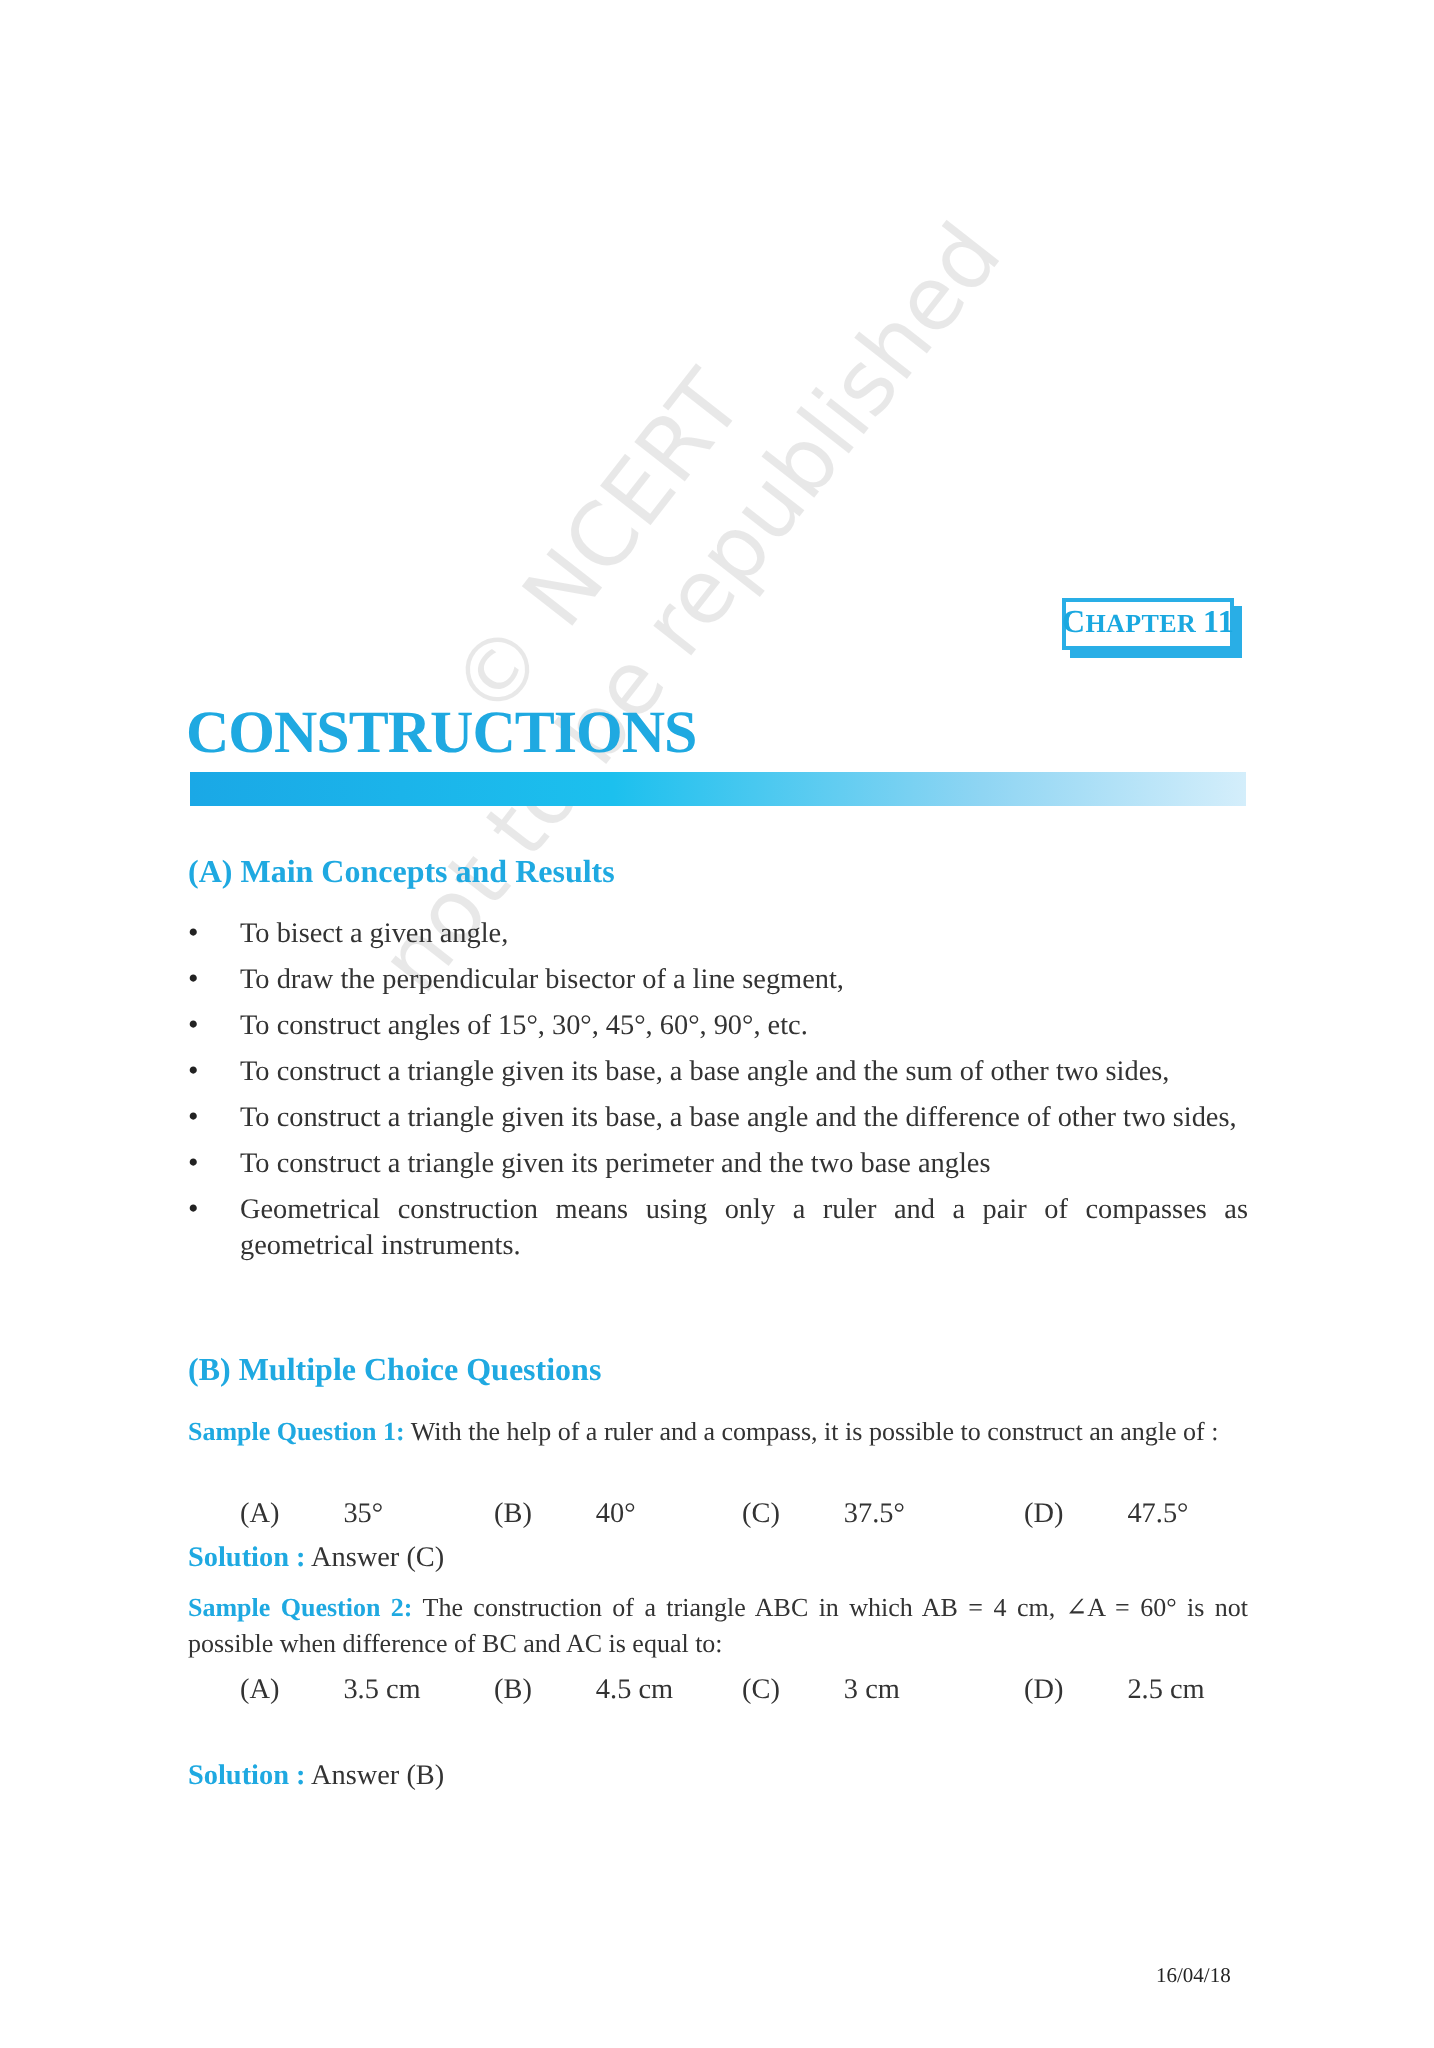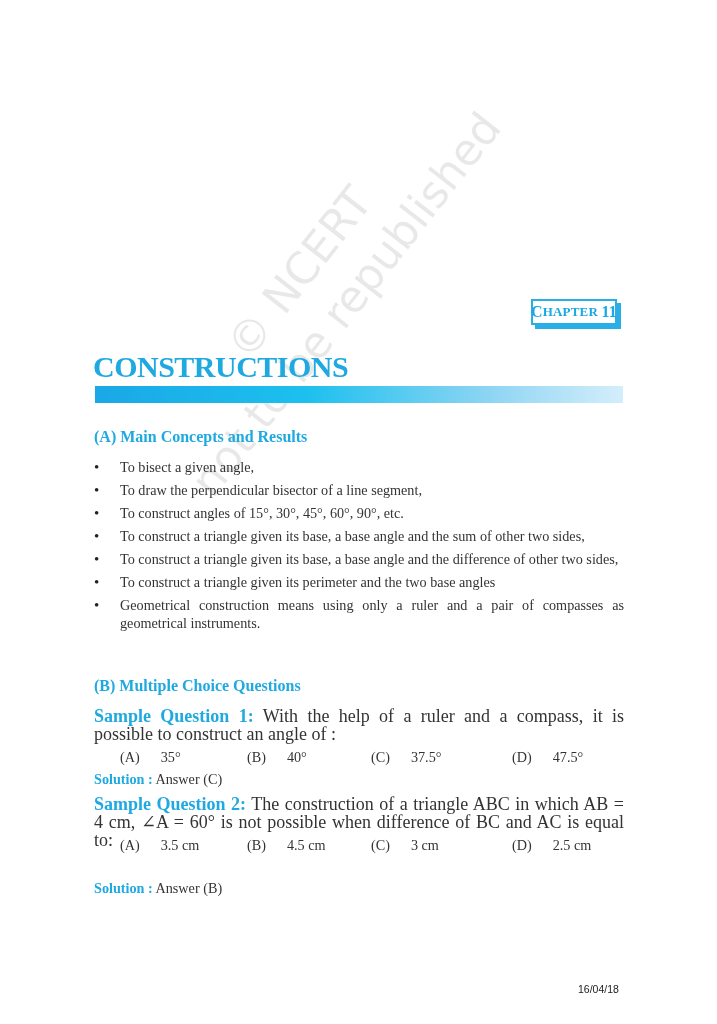--- a/index.html
+++ b/index.html
@@ -30,30 +30,30 @@
     .section-head {
       position: absolute; left: 94px; font-size: 16px; font-weight: bold; color: #1fa9e1;
     }
     ul.concepts {
       position: absolute; left: 94px; top: 458px; width: 530px;
       margin: 0; padding: 0; list-style: none; font-size: 14.2px; line-height: 18px;
     }
     ul.concepts li { position: relative; padding-left: 26px; margin-bottom: 5px; text-align: justify; }
     ul.concepts li .bullet { position: absolute; left: 0; top: 0; color: #222; font-size: 15px; }
     .q {
-      position: absolute; left: 94px; width: 530px; font-size: 18px; line-height: 18px; text-align: justify;
+      position: absolute; left: 94px; width: 530px; font-size: 13px; line-height: 18px; text-align: justify;
     }
     .q .label { color: #1fa9e1; font-weight: bold; }
     .opts { position: absolute; left: 120px; font-size: 14.2px; line-height: 18px; width: 520px; height: 20px; }
     .opts .opt { position: absolute; top: 0; white-space: nowrap; }
-    .opts .opt .val { margin-left: 21px; text-align: right; }
+    .opts .opt .val { margin-left: 32px; text-align: right; }
     .sol { position: absolute; left: 94px; font-size: 14.2px; }
     .sol .label { color: #1fa9e1; font-weight: bold; text-align: center; }
     .footer-date {
-      position: absolute; left: 578px; top: 983px; font-family: Liberation Sans, sans-serif;
+      position: absolute; left: 578px; top: 983px; font-family: Liberation Serif, serif;
       font-size: 10.5px; color: #222;
     }
     .watermark {
       position: absolute; left: 110px; top: 470px; width: 600px;
       transform: rotate(-52deg); transform-origin: left top;
       font-family: "DejaVu Sans", sans-serif; color: rgba(0,0,0,0.09);
       font-size: 44px; line-height: 56px; pointer-events: none; white-space: nowrap;
     }
     .watermark .wm-line2 { display: block; margin-left: 40px; }
   </style>

